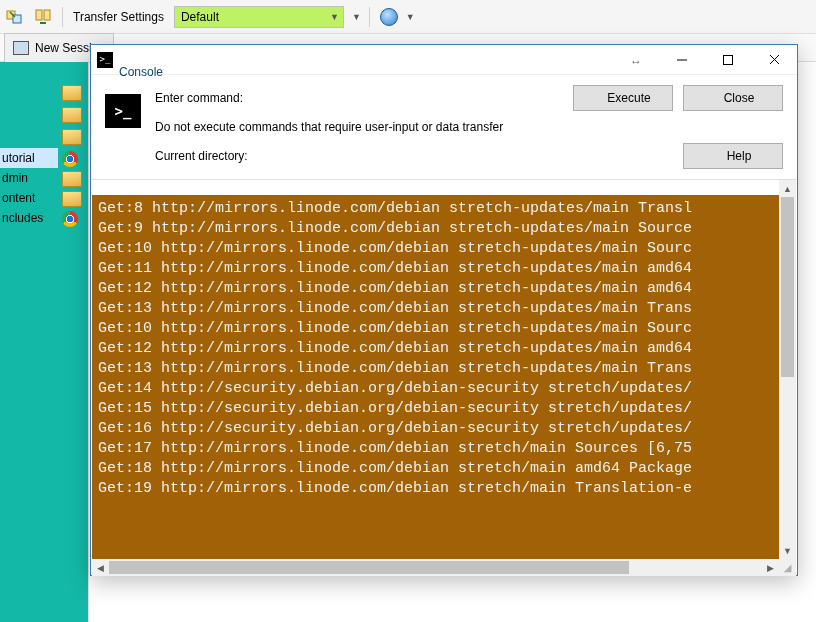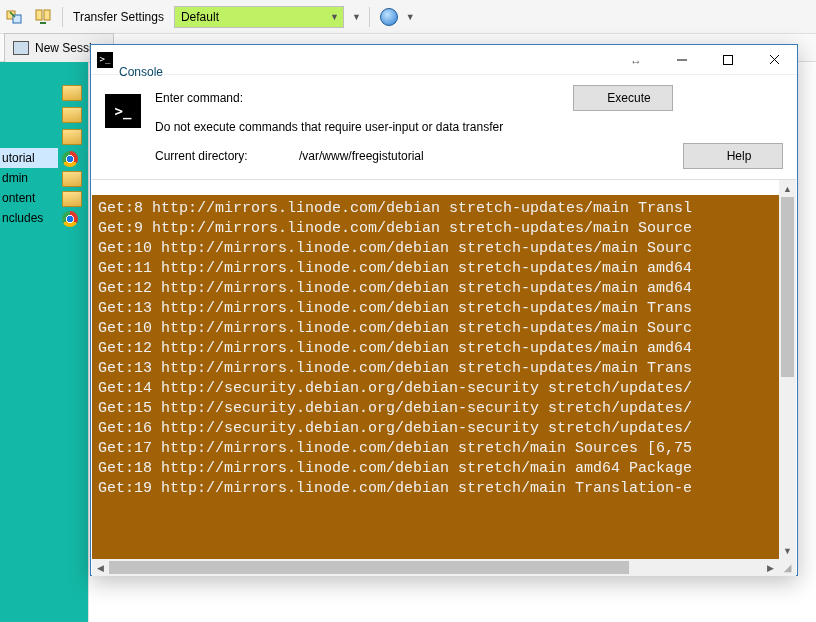--- a/index.html
+++ b/index.html
@@ -356,25 +356,25 @@
 
     <div class="cmdarea">
       <div class="big-prompt">
           <span>&gt;_</span>
         </div>
 
       <div class="lbl" style="grid-column:2;grid-row:1">Enter command:</div>
 
 
       <div class="btn btn-exec">Execute</div>
+      <div class="btn btn-close">Close</div>
 
       <div class="hint" style="grid-row:2">Do not execute commands that require user-input or data transfer</div>
 
       <div class="lbl curdir-lbl" style="grid-row:3">Current directory:</div>
-      <div class="curdir-val" style="grid-row:3">/var/www/freegistutorial</div>
 
       <div class="btn btn-help">Help</div>
     </div>
 
     <div class="term-wrap">
       <pre class="term" id="terminal-output">Get:8 http://mirrors.linode.com/debian stretch-updates/main Transl
 Get:9 http://mirrors.linode.com/debian stretch-updates/main Source
 Get:10 http://mirrors.linode.com/debian stretch-updates/main Sourc
 Get:11 http://mirrors.linode.com/debian stretch-updates/main amd64
 Get:12 http://mirrors.linode.com/debian stretch-updates/main amd64

